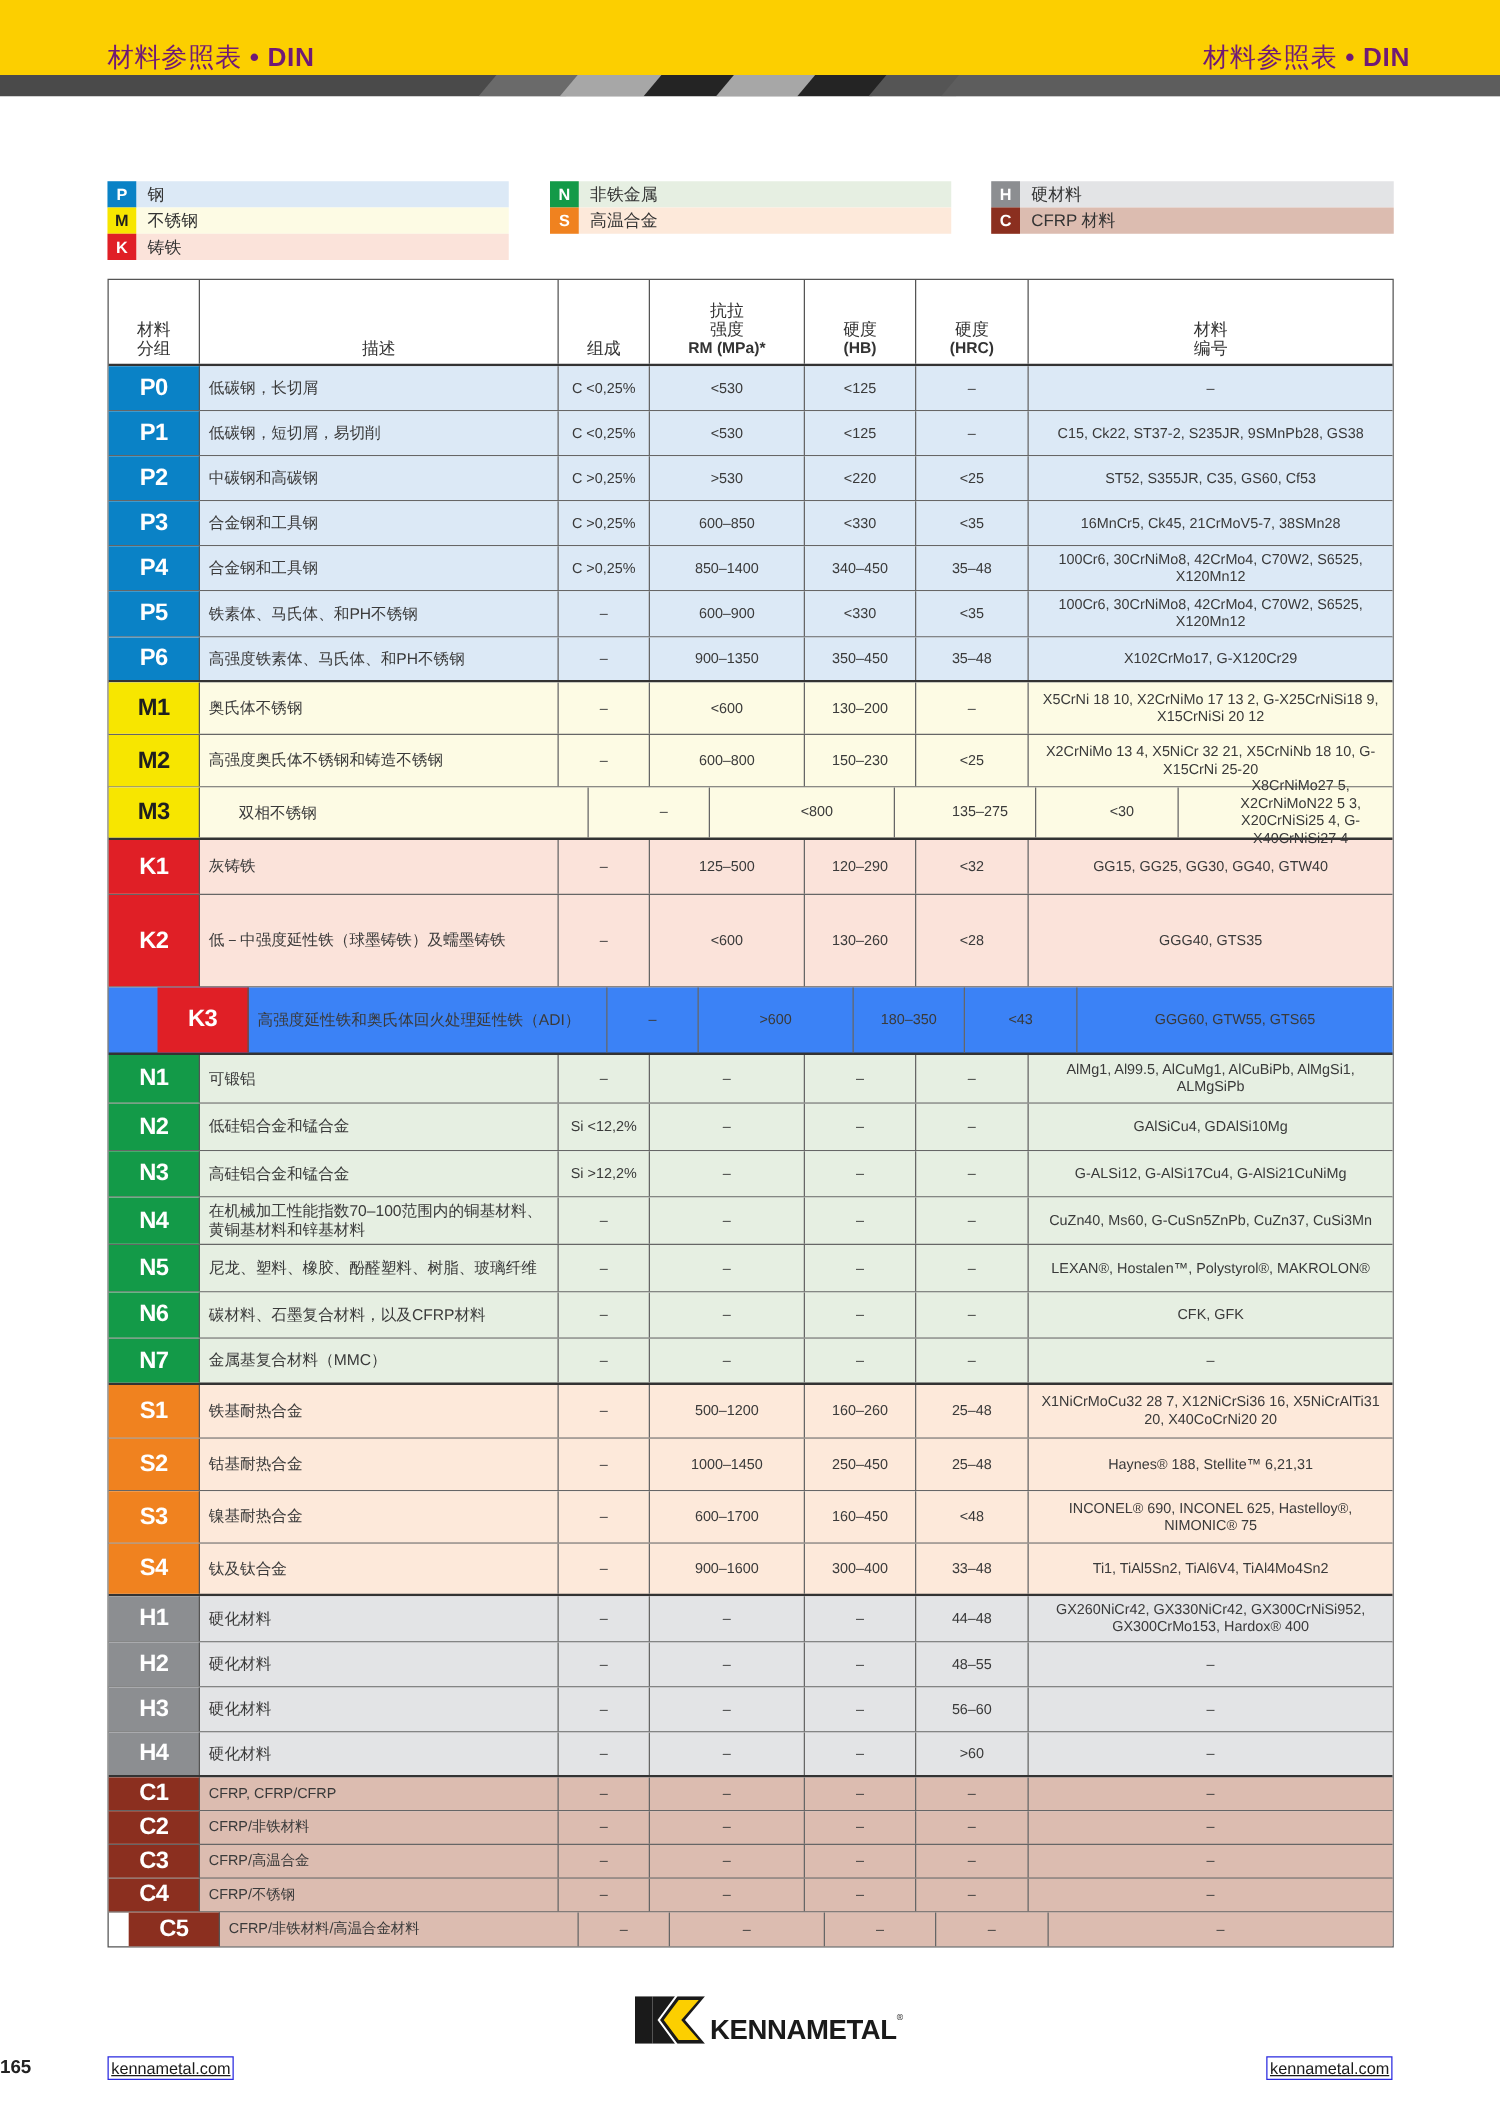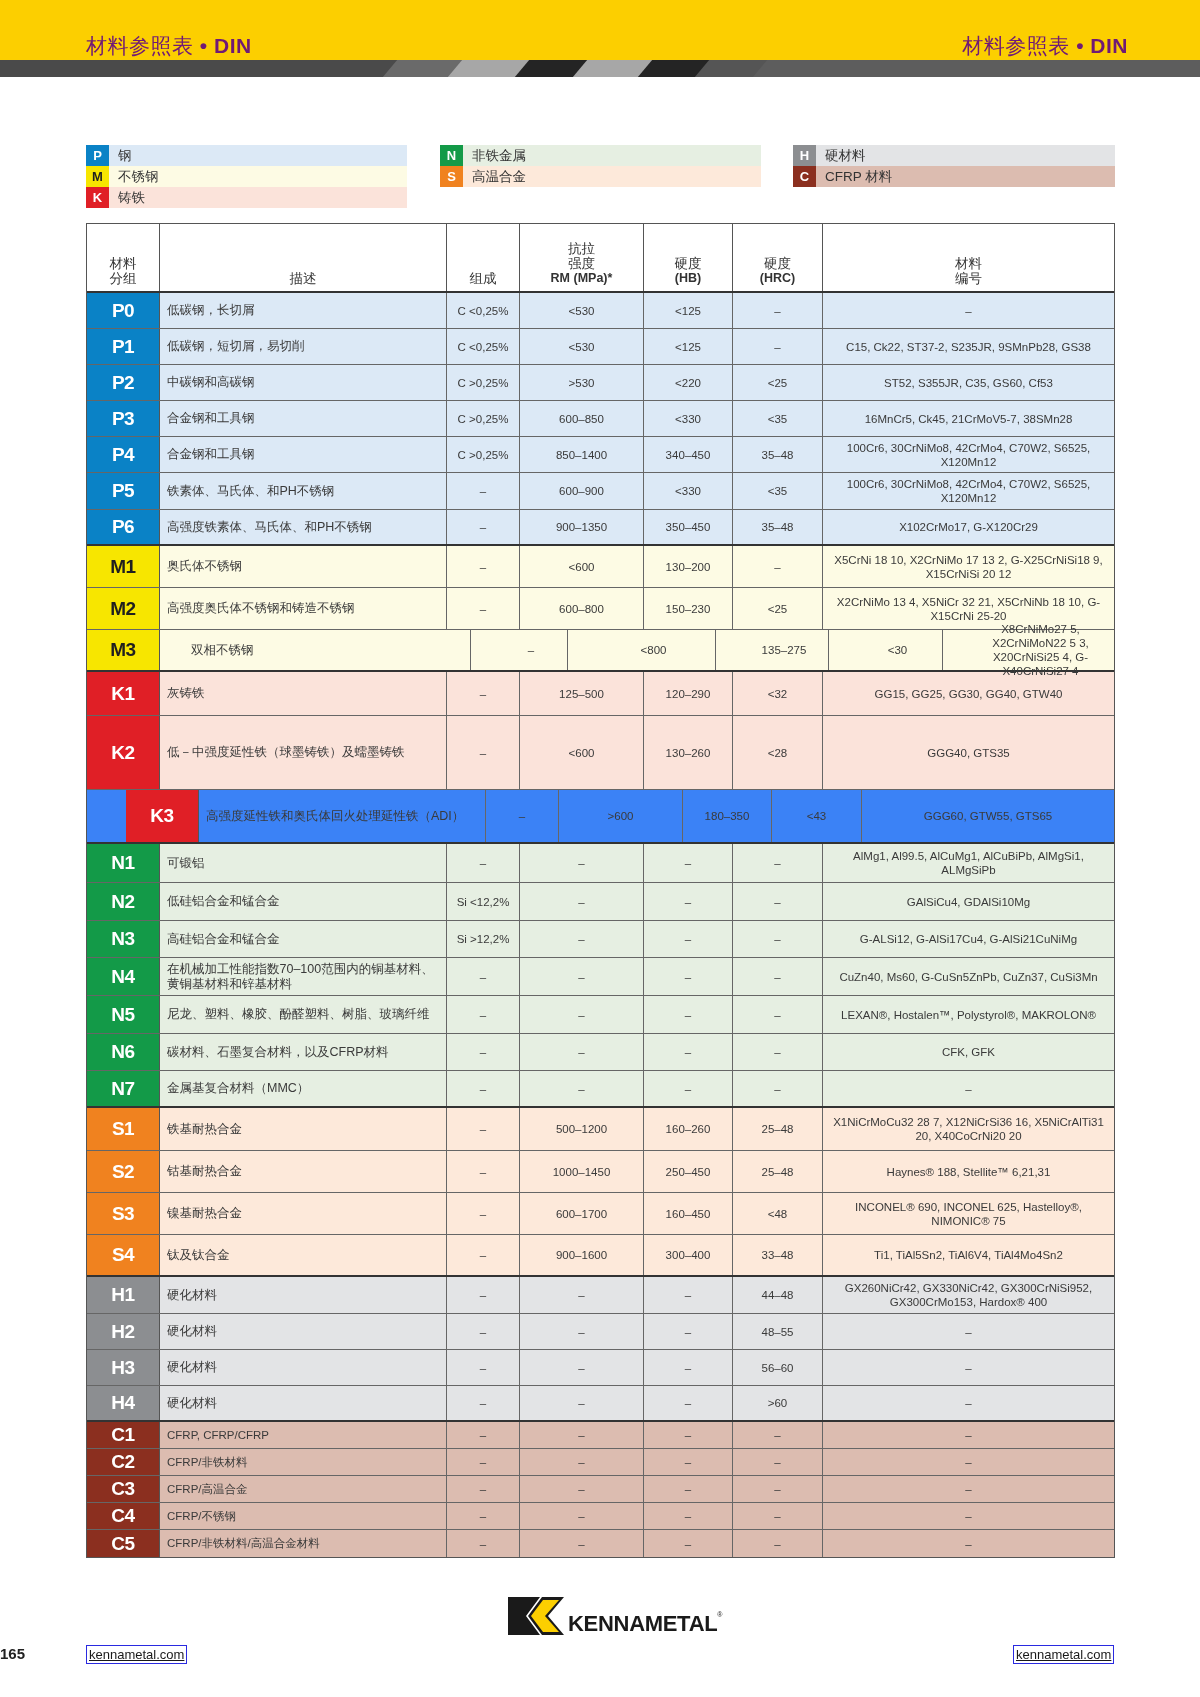--- a/index.html
+++ b/index.html
@@ -414,21 +414,21 @@
       </div>
       <div class="row" style="height: 27px; background: rgb(220, 188, 176);">
         <div class="cell c0 code" style="background: rgb(139, 47, 31);">C4</div>
         <div class="cell c1 desc small-desc">CFRP/不锈钢</div>
         <div class="cell c2">–</div>
         <div class="cell c3">–</div>
         <div class="cell c4">–</div>
         <div class="cell c5">–</div>
         <div class="cell c6">–</div>
       </div>
-      <div class="row" style="height: 27px; background: rgb(220, 188, 176);">
+      <div class="row" style="height: 27px; background: rgb(220, 188, 176); margin-left: 16px;">
         <div class="cell c0 code" style="background: rgb(139, 47, 31);">C5</div>
         <div class="cell c1 desc small-desc">CFRP/非铁材料/高温合金材料</div>
         <div class="cell c2">–</div>
         <div class="cell c3">–</div>
         <div class="cell c4">–</div>
         <div class="cell c5">–</div>
         <div class="cell c6">–</div>
       </div>
     </div>
 </div>

